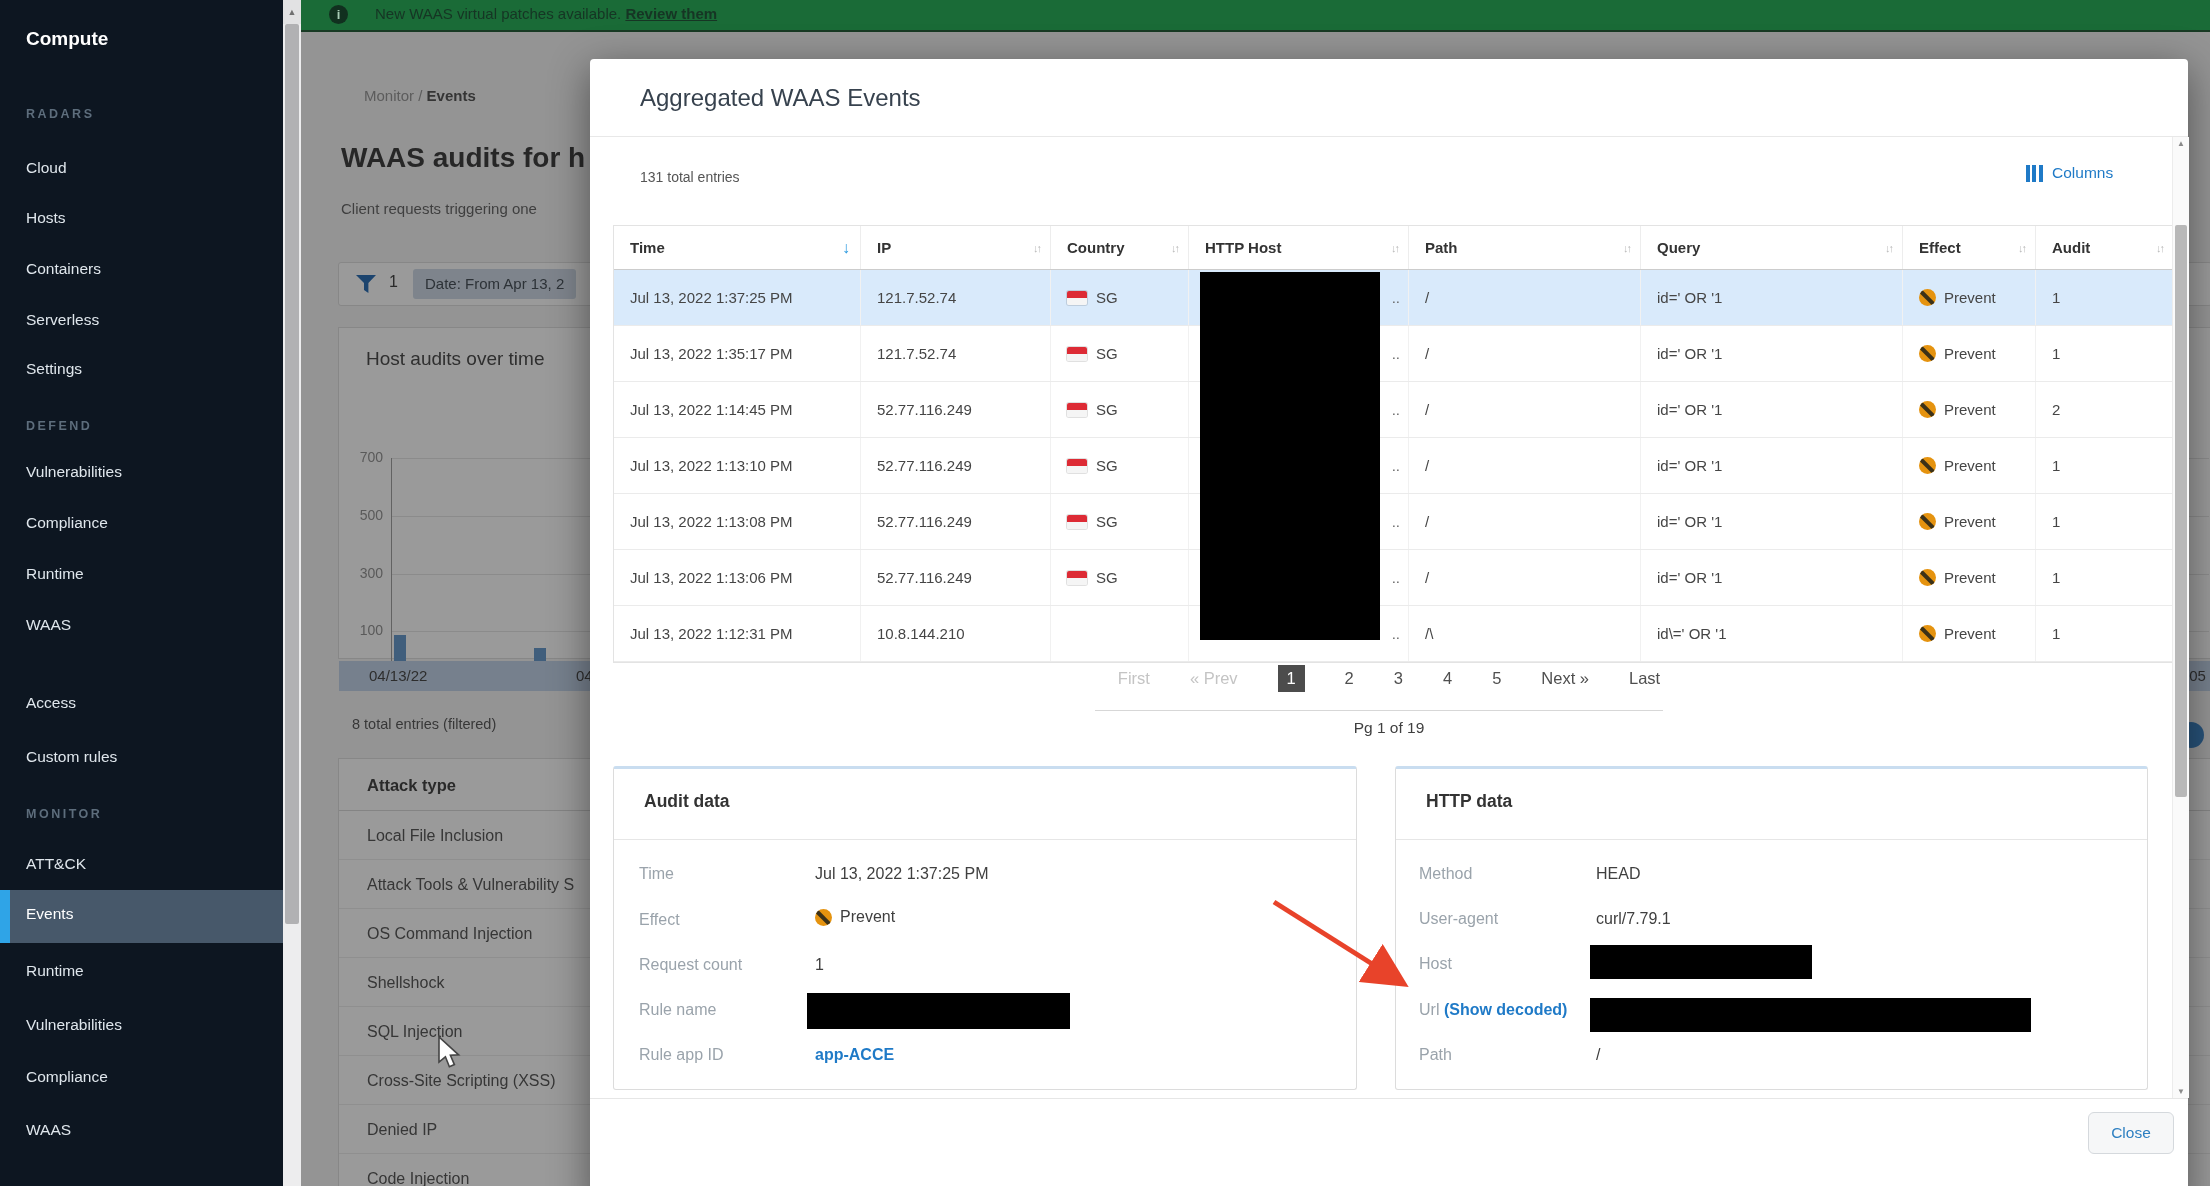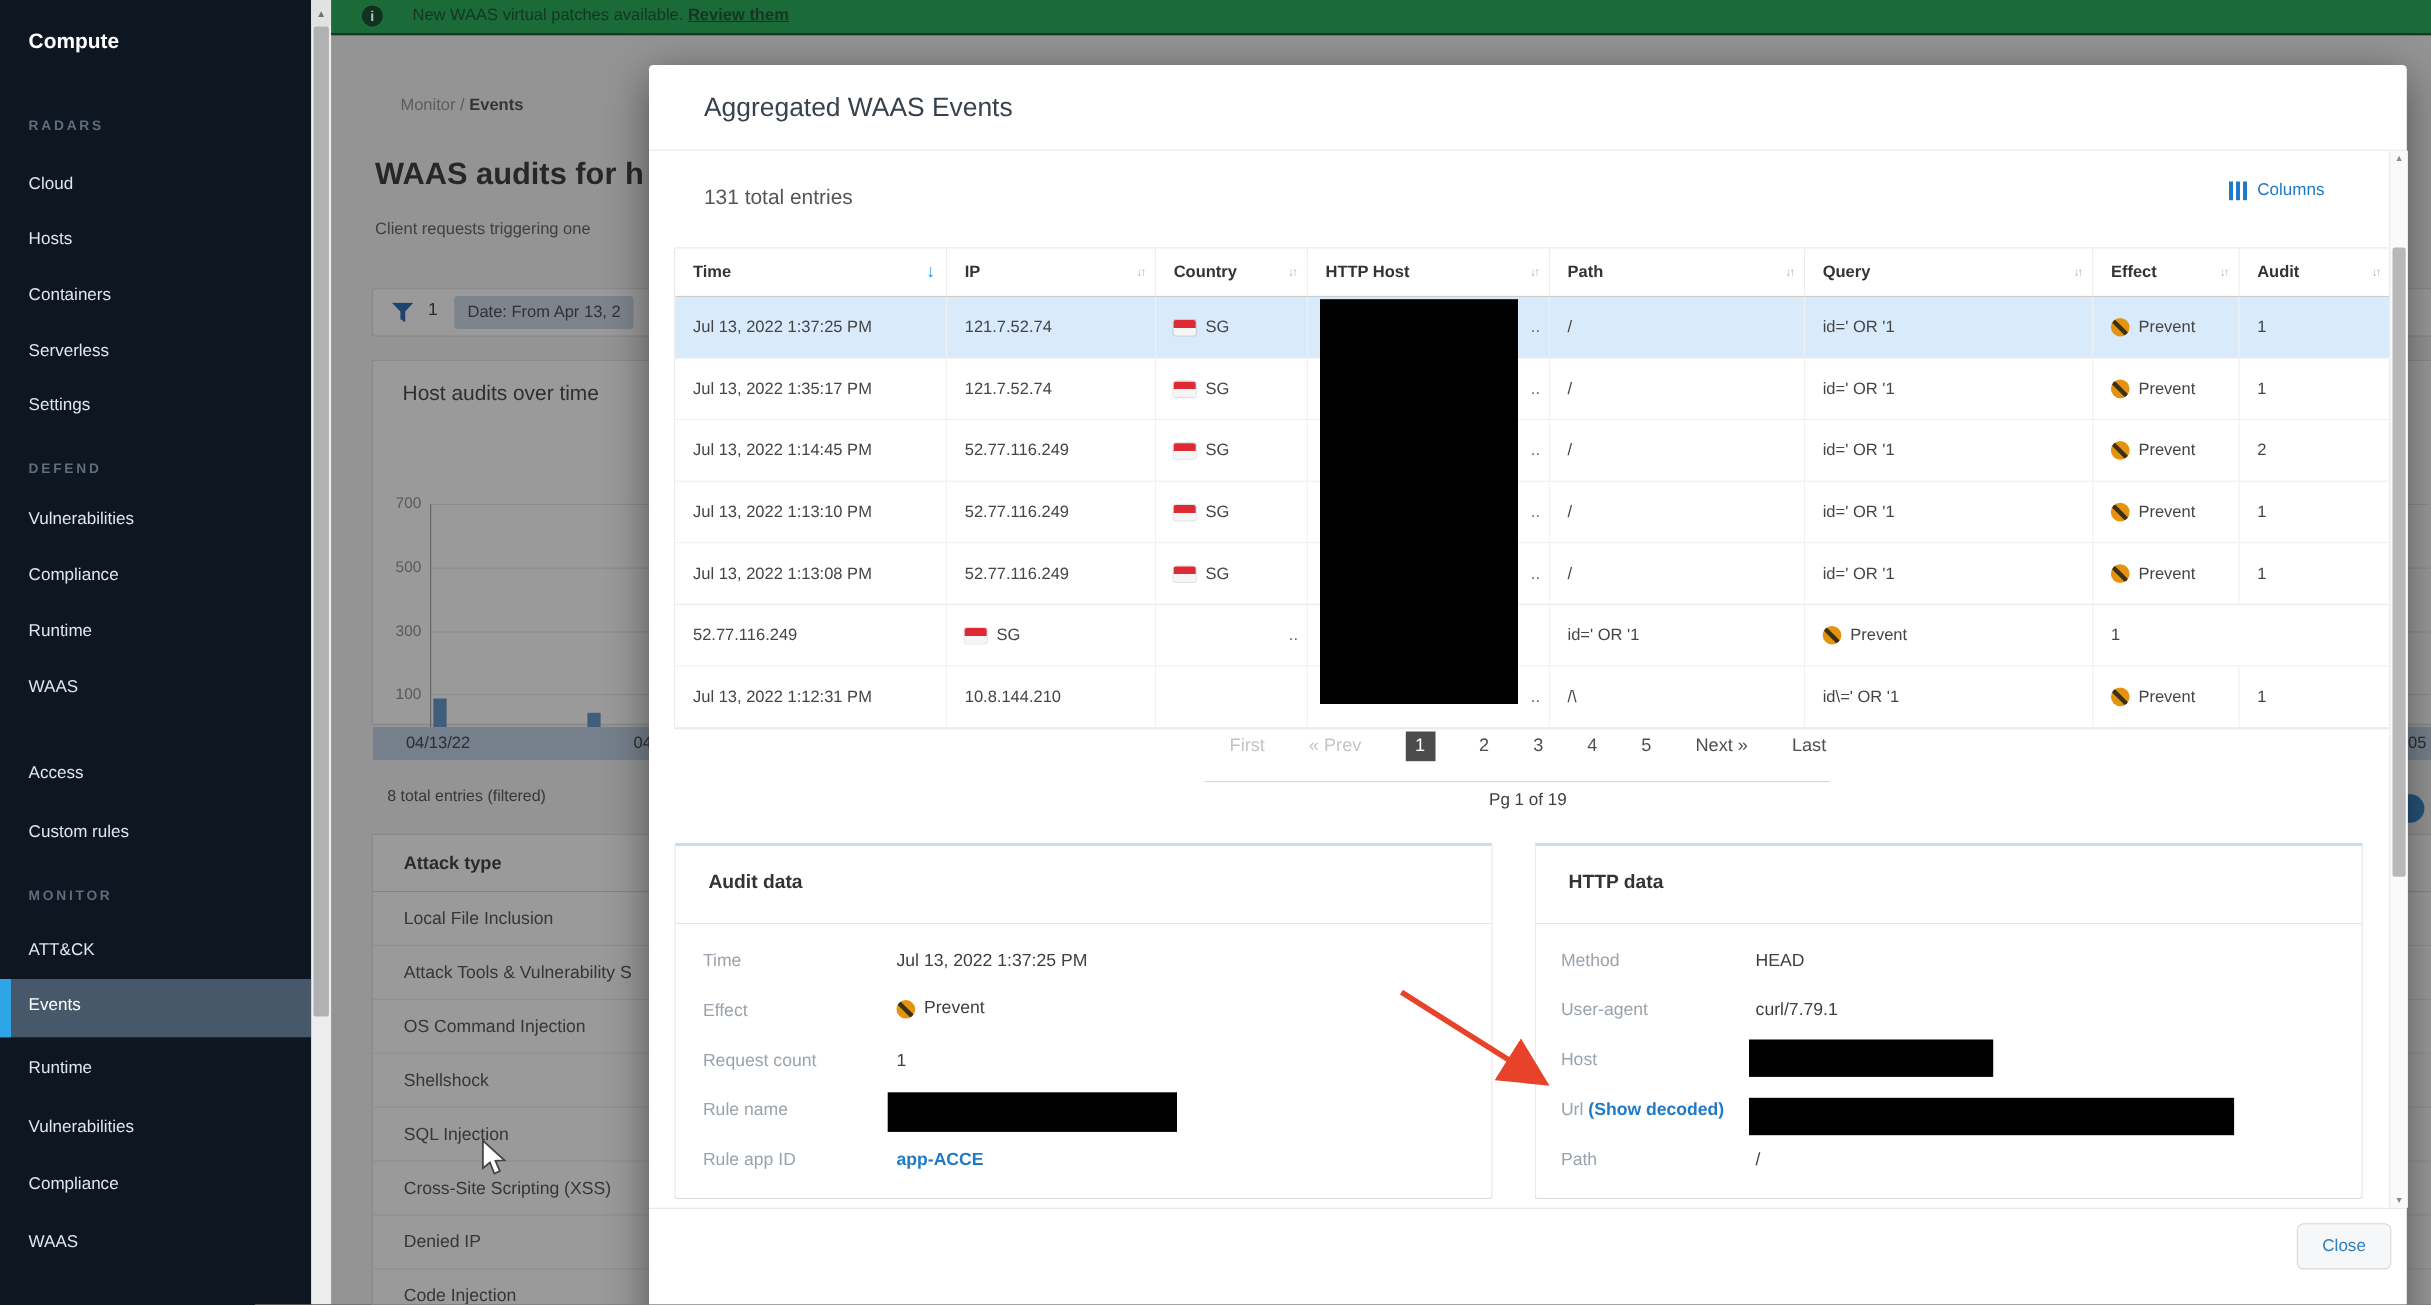--- a/index.html
+++ b/index.html
@@ -58,21 +58,21 @@
 
   
   #overlay{left:301px;top:30px;width:1909px;height:1156px;background:rgba(30,30,30,0.45);z-index:10;}
   #bg-cursor{left:437px;top:1036px;z-index:12;}
 
   
   #modal{left:590px;top:59px;width:1598px;height:1154px;background:#ffffff;border-radius:4px;
          box-shadow:0 10px 40px rgba(0,0,0,0.45);z-index:20;}
   .m-title{left:50px;top:25px;font-size:24px;color:#37424e;font-weight:500;}
   .m-hdiv{left:0;top:77px;width:1598px;height:1px;background:#e8e8e8;}
-  .m-total{left:50px;top:110px;font-size:19px;color:#555;}
+  .m-total{left:50px;top:110px;font-size:14px;color:#555;}
   .cols-btn{left:1436px;top:105px;display:flex;align-items:center;gap:9px;cursor:pointer;}
   .cols-icon{width:17px;height:17px;background:repeating-linear-gradient(90deg,#1f7ac7 0 4px,#ffffff 4px 6.5px);}
   .cols-label{font-size:15.5px;color:#1f7ac7;}
 
   .wtable{left:23px;top:166px;width:1559px;border:1px solid #e3e3e3;}
   .trow,.thead{display:grid;grid-template-columns:247px 190px 138px 220px 232px 262px 133px 137px;background:#fff;}
   .thead{height:43px;border-bottom:1px solid #cccccc;}
   .trow{height:55px;border-bottom:1px solid #ebebeb;}
   .trow.hl{background:#d9eafb;}
   .th{display:flex;align-items:center;justify-content:space-between;padding:0 10px 0 16px;
@@ -360,20 +360,21 @@
           </div>
         <div class="tcell">/</div>
         <div class="tcell">id=' OR '1</div>
         <div class="tcell">
             <span class="pvt"></span>
             <span>Prevent</span>
           </div>
         <div class="tcell">1</div>
       </div>
       <div class="trow">
+        <div class="tcell">Jul 13, 2022 1:13:06 PM</div>
         <div class="tcell">52.77.116.249</div>
         <div class="tcell">
             <span class="flag"></span>
             <span>SG</span>
           </div>
         <div class="tcell hostc">
             <span>..</span>
           </div>
         <div class="tcell">/</div>
         <div class="tcell">id=' OR '1</div>

